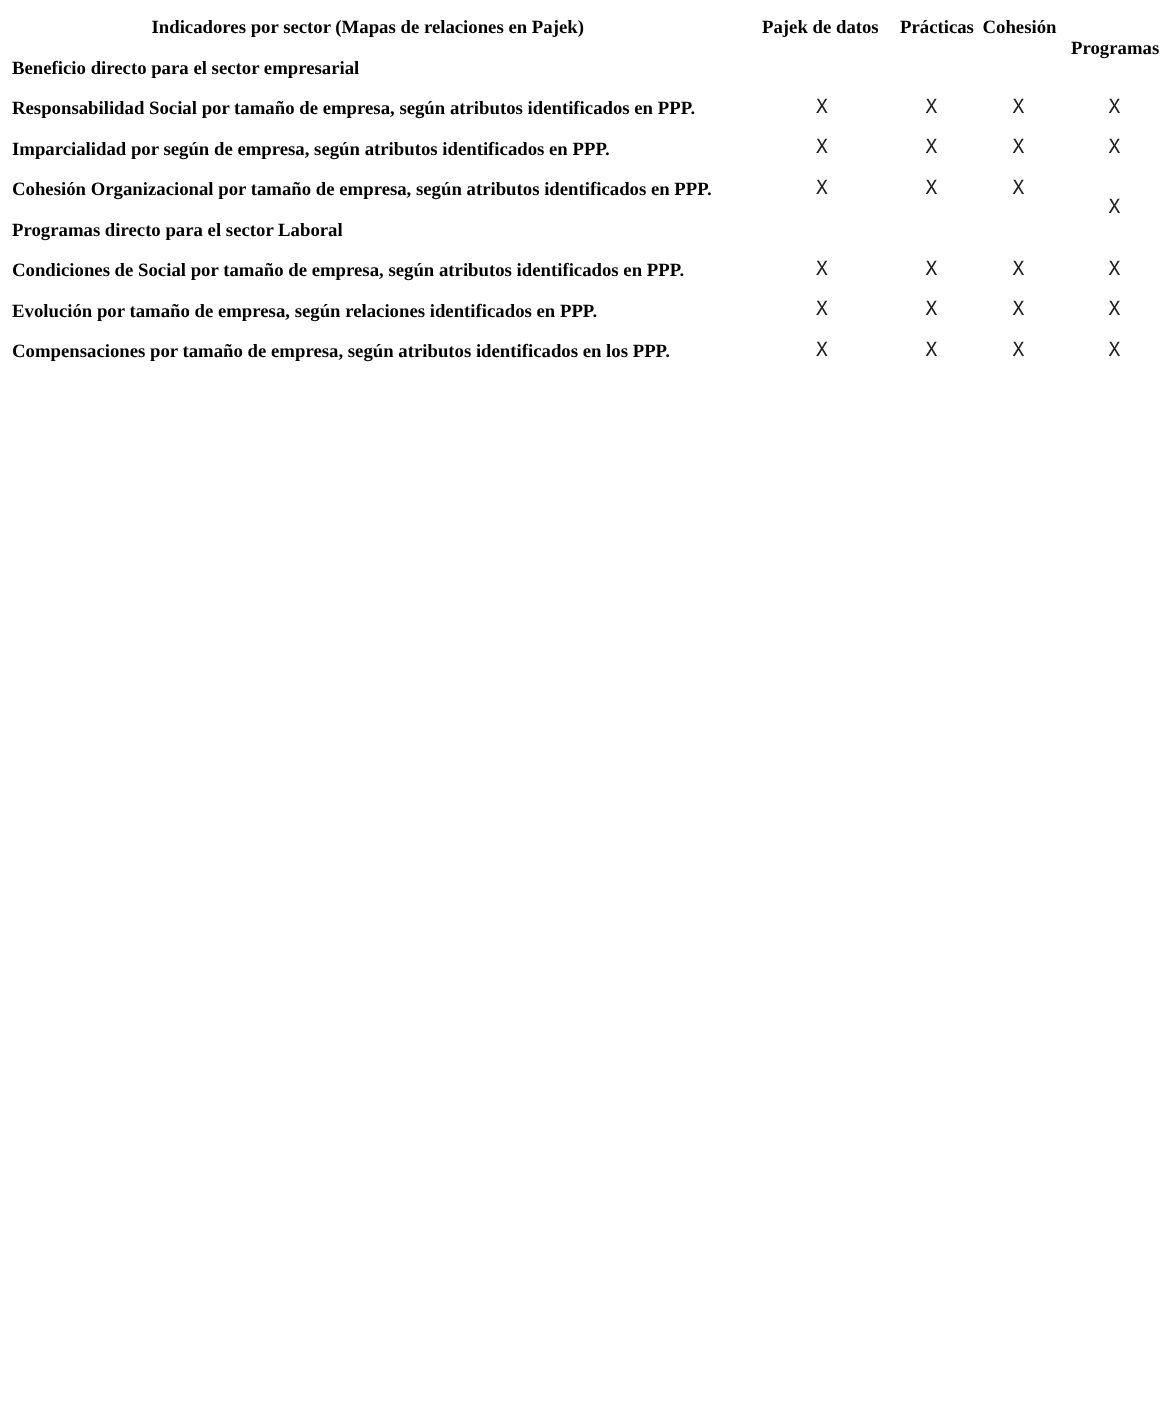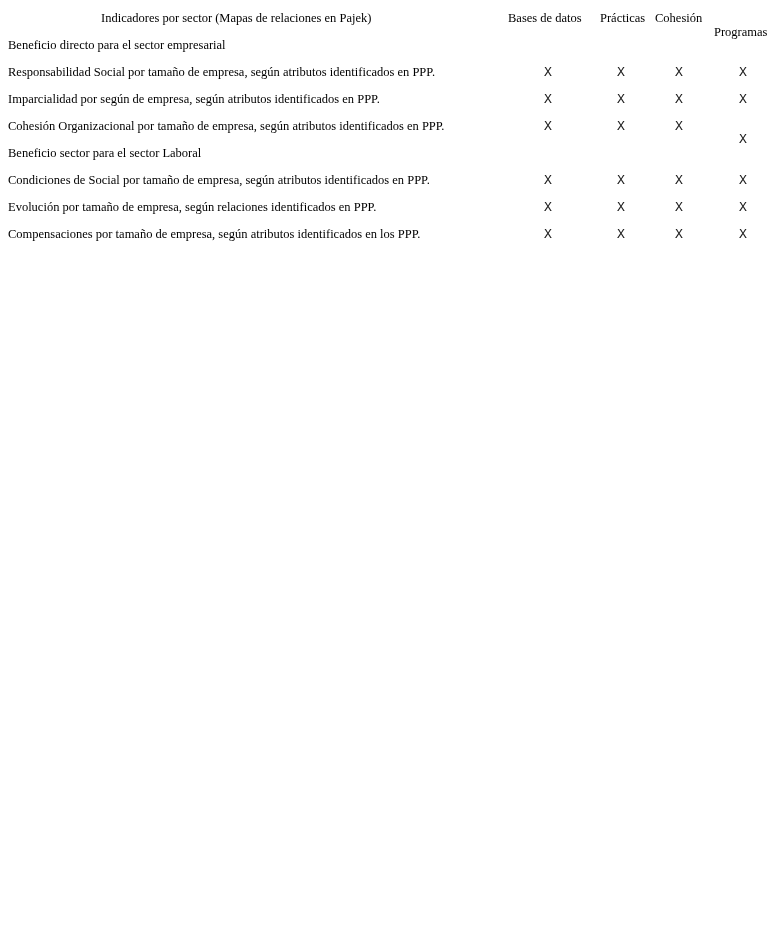--- a/index.html
+++ b/index.html
@@ -1,26 +1,26 @@
 <!DOCTYPE html>
 <html><head>
 <meta charset="utf-8">
 <style>
   html, body { margin: 0; padding: 0; background: #ffffff; }
   body { width: 784px; height: 935px; position: relative; overflow: hidden;
          font-family: "Liberation Serif", "DejaVu Serif", serif; color: #000; font-size: 12.5px; }
-  .t { position: absolute; white-space: nowrap; line-height: 14px; }
+  .t { position: absolute; white-space: nowrap; line-height: 14px; font-weight: bold; }
   .x { position: absolute; font-family: "DejaVu Sans Mono", "Liberation Mono", monospace; font-size: 13px; color: #222; line-height: 14px; }
 </style>
 </head>
 <body>
 
 <div>
   <span class="t" style="left:101px;top:11px">Indicadores por sector (Mapas de relaciones en Pajek)</span>
-  <span class="t" style="left:508px;top:11px">Bases de datos</span>
+  <span class="t" style="left:508px;top:11px">Pajek de datos</span>
   <span class="t" style="left:600px;top:11px">Prácticas</span>
   <span class="t" style="left:655px;top:11px">Cohesión</span>
   <span class="t" style="left:714px;top:25px">Programas</span>
 
   <span class="t" style="left:8px;top:38px">Beneficio directo para el sector empresarial</span>
 
   <span class="t" style="left:8px;top:65px">Responsabilidad Social por tamaño de empresa, según atributos identificados en PPP.</span>
   <span class="x" style="left:544px;top:65px">X</span>
   <span class="x" style="left:617px;top:65px">X</span>
   <span class="x" style="left:675px;top:65px">X</span>
@@ -31,21 +31,21 @@
   <span class="x" style="left:617px;top:92px">X</span>
   <span class="x" style="left:675px;top:92px">X</span>
   <span class="x" style="left:739px;top:92px">X</span>
 
   <span class="t" style="left:8px;top:119px">Cohesión Organizacional por tamaño de empresa, según atributos identificados en PPP.</span>
   <span class="x" style="left:544px;top:119px">X</span>
   <span class="x" style="left:617px;top:119px">X</span>
   <span class="x" style="left:675px;top:119px">X</span>
   <span class="x" style="left:739px;top:132px">X</span>
 
-  <span class="t" style="left:8px;top:146px">Beneficio sector para el sector Laboral</span>
+  <span class="t" style="left:8px;top:146px">Programas directo para el sector Laboral</span>
 
   <span class="t" style="left:8px;top:173px">Condiciones de Social por tamaño de empresa, según atributos identificados en PPP.</span>
   <span class="x" style="left:544px;top:173px">X</span>
   <span class="x" style="left:617px;top:173px">X</span>
   <span class="x" style="left:675px;top:173px">X</span>
   <span class="x" style="left:739px;top:173px">X</span>
 
   <span class="t" style="left:8px;top:200px">Evolución por tamaño de empresa, según relaciones identificados en PPP.</span>
   <span class="x" style="left:544px;top:200px">X</span>
   <span class="x" style="left:617px;top:200px">X</span>

